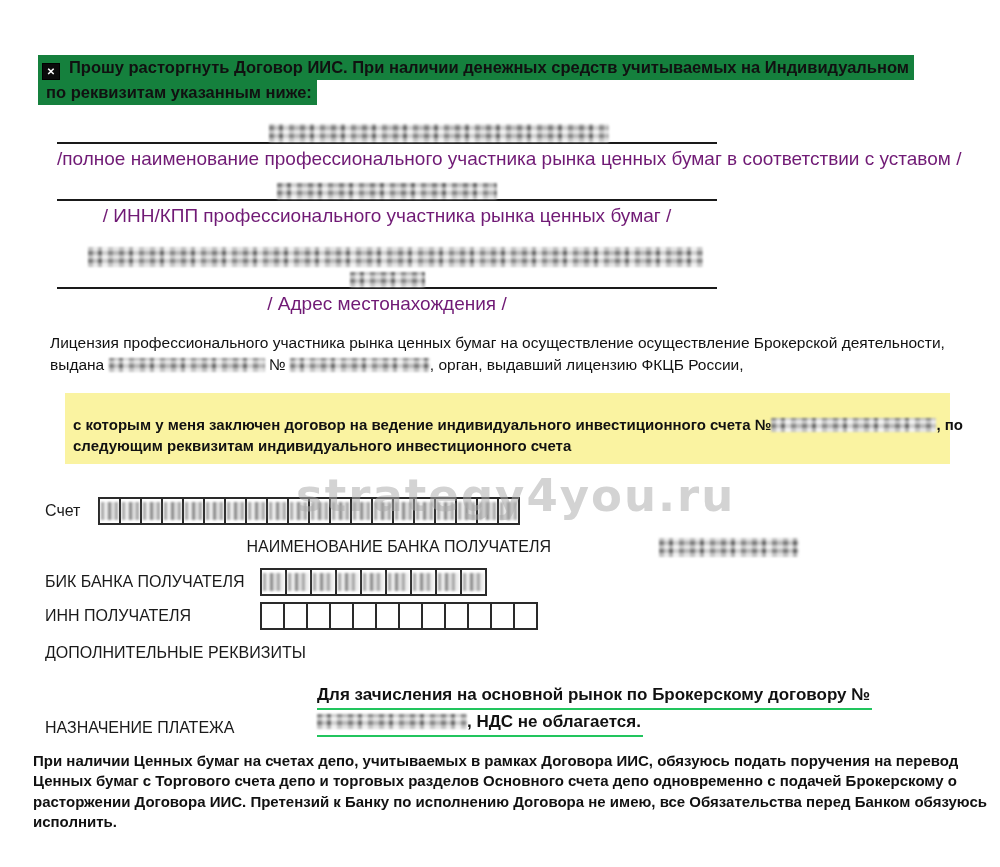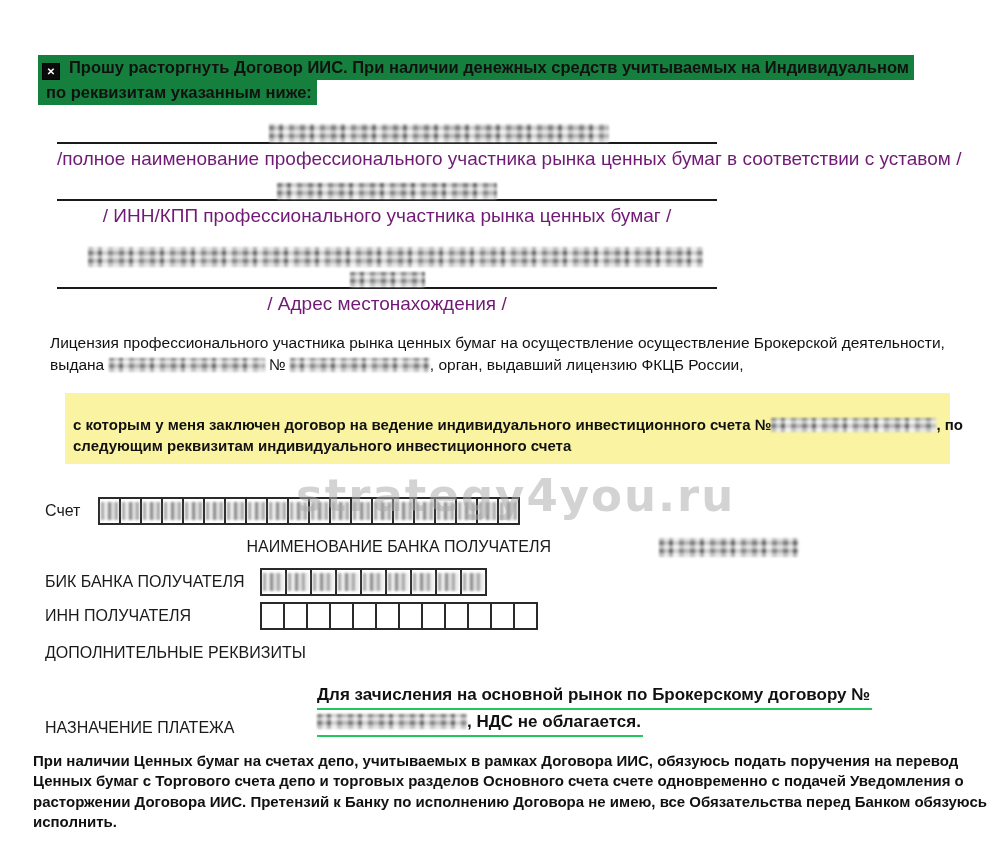--- a/index.html
+++ b/index.html
@@ -272,18 +272,18 @@
             <span class="redact redact-inline" style="width:150px;height:15px;"></span>
             <span>, НДС не облагается.</span>
           </span>
       </div>
     </div>
 
   </div>
 
   <div class="footer">
     <span class="line">При наличии Ценных бумаг на счетах депо, учитываемых в рамках Договора ИИС, обязуюсь подать поручения на перевод</span>
-    <span class="line">Ценных бумаг с Торгового счета депо и торговых разделов Основного счета счете одновременно с подачей Уведомления о</span>
+    <span class="line">Ценных бумаг с Торгового счета депо и торговых разделов Основного счета депо одновременно с подачей Брокерскому о</span>
     <span class="line">расторжении Договора ИИС. Претензий к Банку по исполнению Договора не имею, все Обязательства перед Банком обязуюсь</span>
     <span class="line">исполнить.</span>
   </div>
 
 </div>
 
 </body></html>

